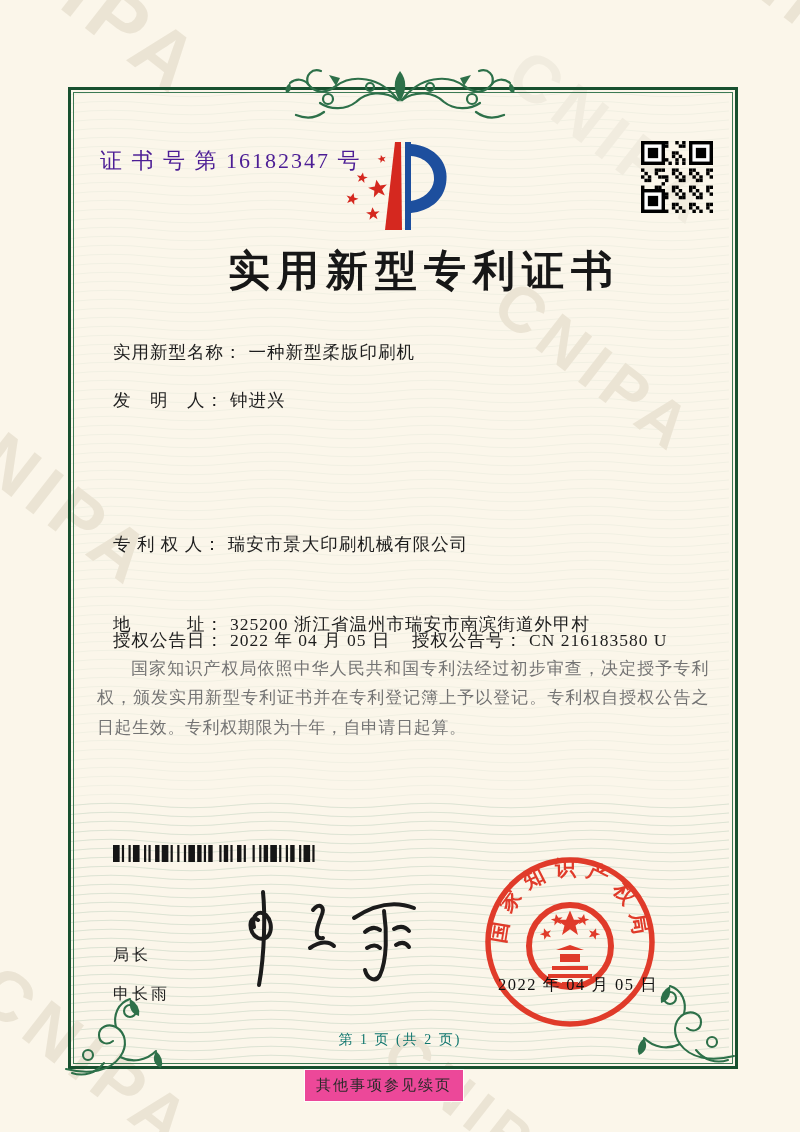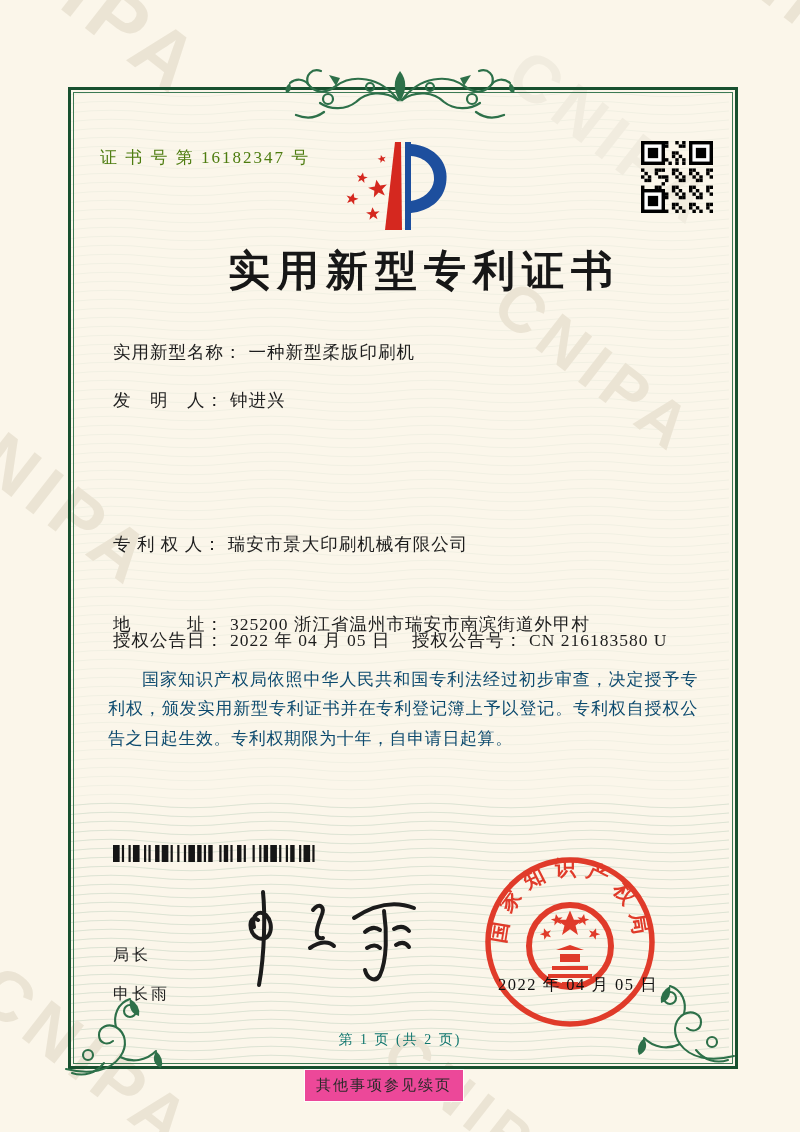--- a/index.html
+++ b/index.html
@@ -7,28 +7,28 @@
   #page{position:relative;width:800px;height:1132px;background:#fbf6ea;overflow:hidden;}
   .abs{position:absolute;}
   
   .wm{position:absolute;font-family:"Liberation Sans","DejaVu Sans",sans-serif;
       font-weight:bold;color:#ebe4d4;letter-spacing:8px;transform:rotate(38deg);
       white-space:nowrap;user-select:none;}
   
   #frame{position:absolute;left:68px;top:87px;width:664px;height:976px;border:3px solid #17502f;}
   #frame .inner{position:absolute;left:2px;top:2px;right:2px;bottom:2px;border:1px solid #3c7a54;}
   
-  #cert-number{position:absolute;left:100px;top:146px;font-size:17px;letter-spacing:2px;color:#4d7c0f;}
+  #cert-number{position:absolute;left:100px;top:146px;font-size:22px;letter-spacing:2px;color:#4c1d95;}
   #title{position:absolute;left:68px;top:243px;width:664px;text-align:center;
          font-size:42px;font-weight:bold;letter-spacing:7px;color:#171717;padding-left:24px;}
   .field{position:absolute;left:113px;font-size:17.5px;color:#1d1d1d;white-space:nowrap;}
   .field .lbl{letter-spacing:1px;}
   .field .val{margin-left:6px;letter-spacing:1px;}
   .para-wrap{position:absolute;left:97px;top:654px;width:612px;}
-  .para{margin:11px;font-size:17px;line-height:1.73;letter-spacing:0.6px;color:#0c4a6e;
+  .para{margin:0;font-size:17px;line-height:1.73;letter-spacing:0.6px;color:#737373;
         text-indent:2em;text-align:justify;}
   #sig-title{position:absolute;left:113px;top:905px;font-size:16px;color:#222;
              font-family:"Liberation Sans","DejaVu Sans",sans-serif;letter-spacing:3px;}
   #sig-name{position:absolute;left:113px;top:984px;font-size:16px;color:#222;
             font-family:"Liberation Sans","DejaVu Sans",sans-serif;letter-spacing:3px;}
   #seal-date{position:absolute;left:498px;top:974px;font-size:16.5px;color:#101010;
              letter-spacing:1.5px;z-index:6;}
   #page-info{position:absolute;left:68px;top:1031px;width:664px;text-align:center;
              font-size:14px;color:#0f766e;letter-spacing:2px;}
   #cont-box{position:absolute;left:305px;top:1070px;width:158px;height:31px;background:#ec4899;

